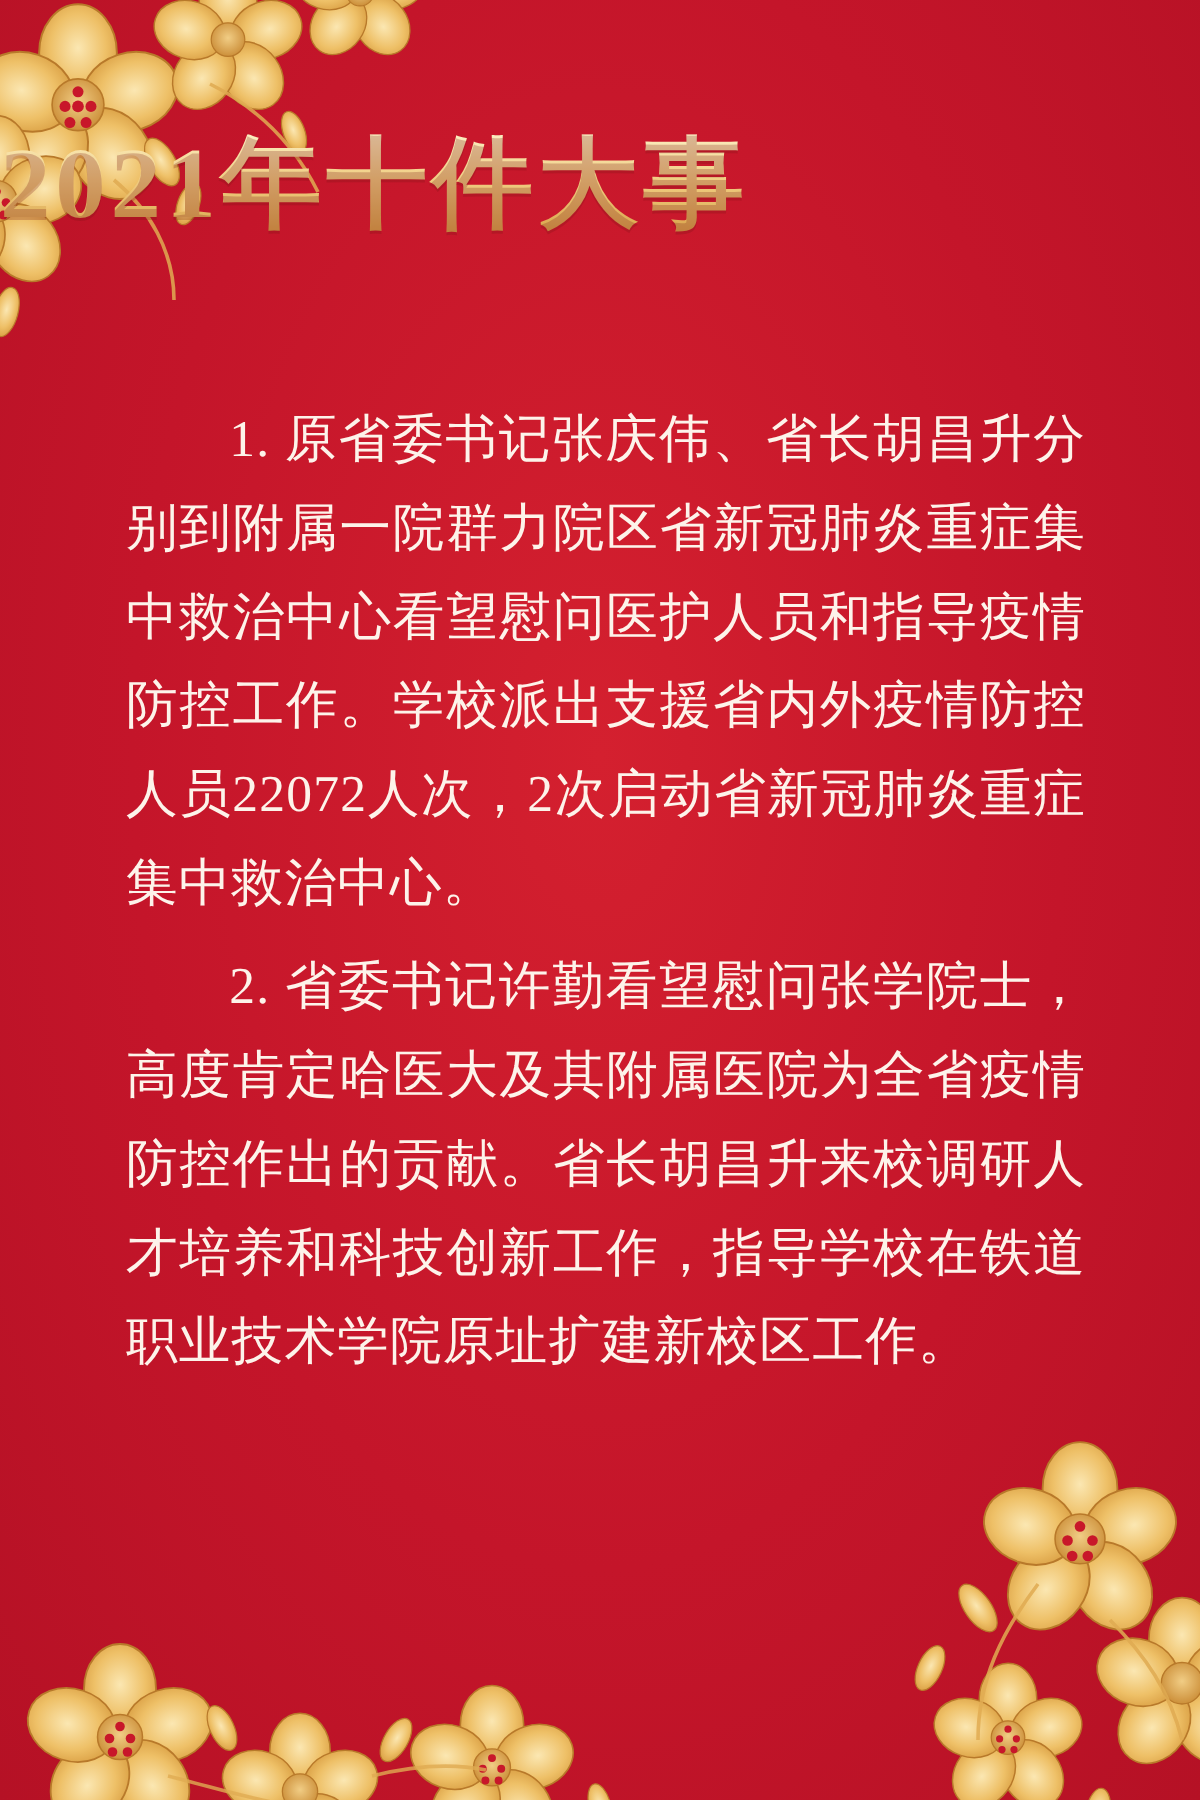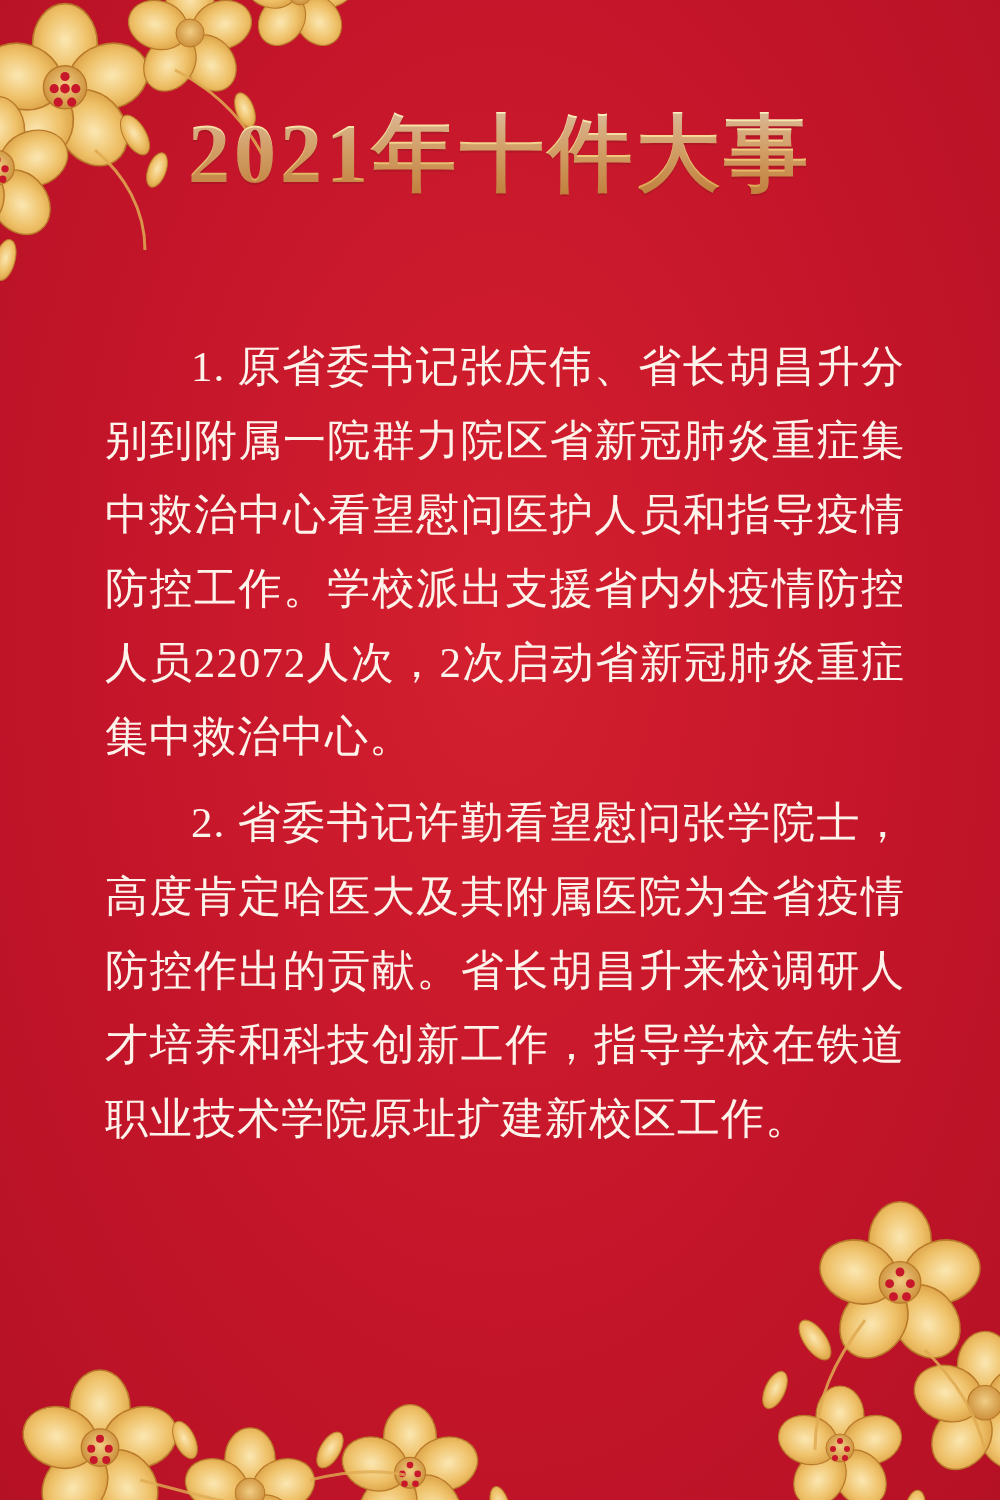--- a/index.html
+++ b/index.html
@@ -32,21 +32,21 @@
   .deco-tl { top: -40px; left: -55px; }
   .deco-br { bottom: -50px; right: -45px; }
   .deco-bl { bottom: -40px; left: -20px; }
 
   
   .title-wrap {
     position: absolute;
     top: 112px;
     left: 0;
     width: 1000px;
-    text-align: center;
+    text-align: left;
   }
   .title {
     display: inline-block;
     font-family: "Liberation Serif", "DejaVu Serif", serif;
     font-size: 84px;
     font-weight: bold;
     letter-spacing: 4px;
     line-height: 1;
     color: #f3d08a;
     background: linear-gradient(180deg, #fbeec0 0%, #f0cd82 45%, #d9a349 100%);

